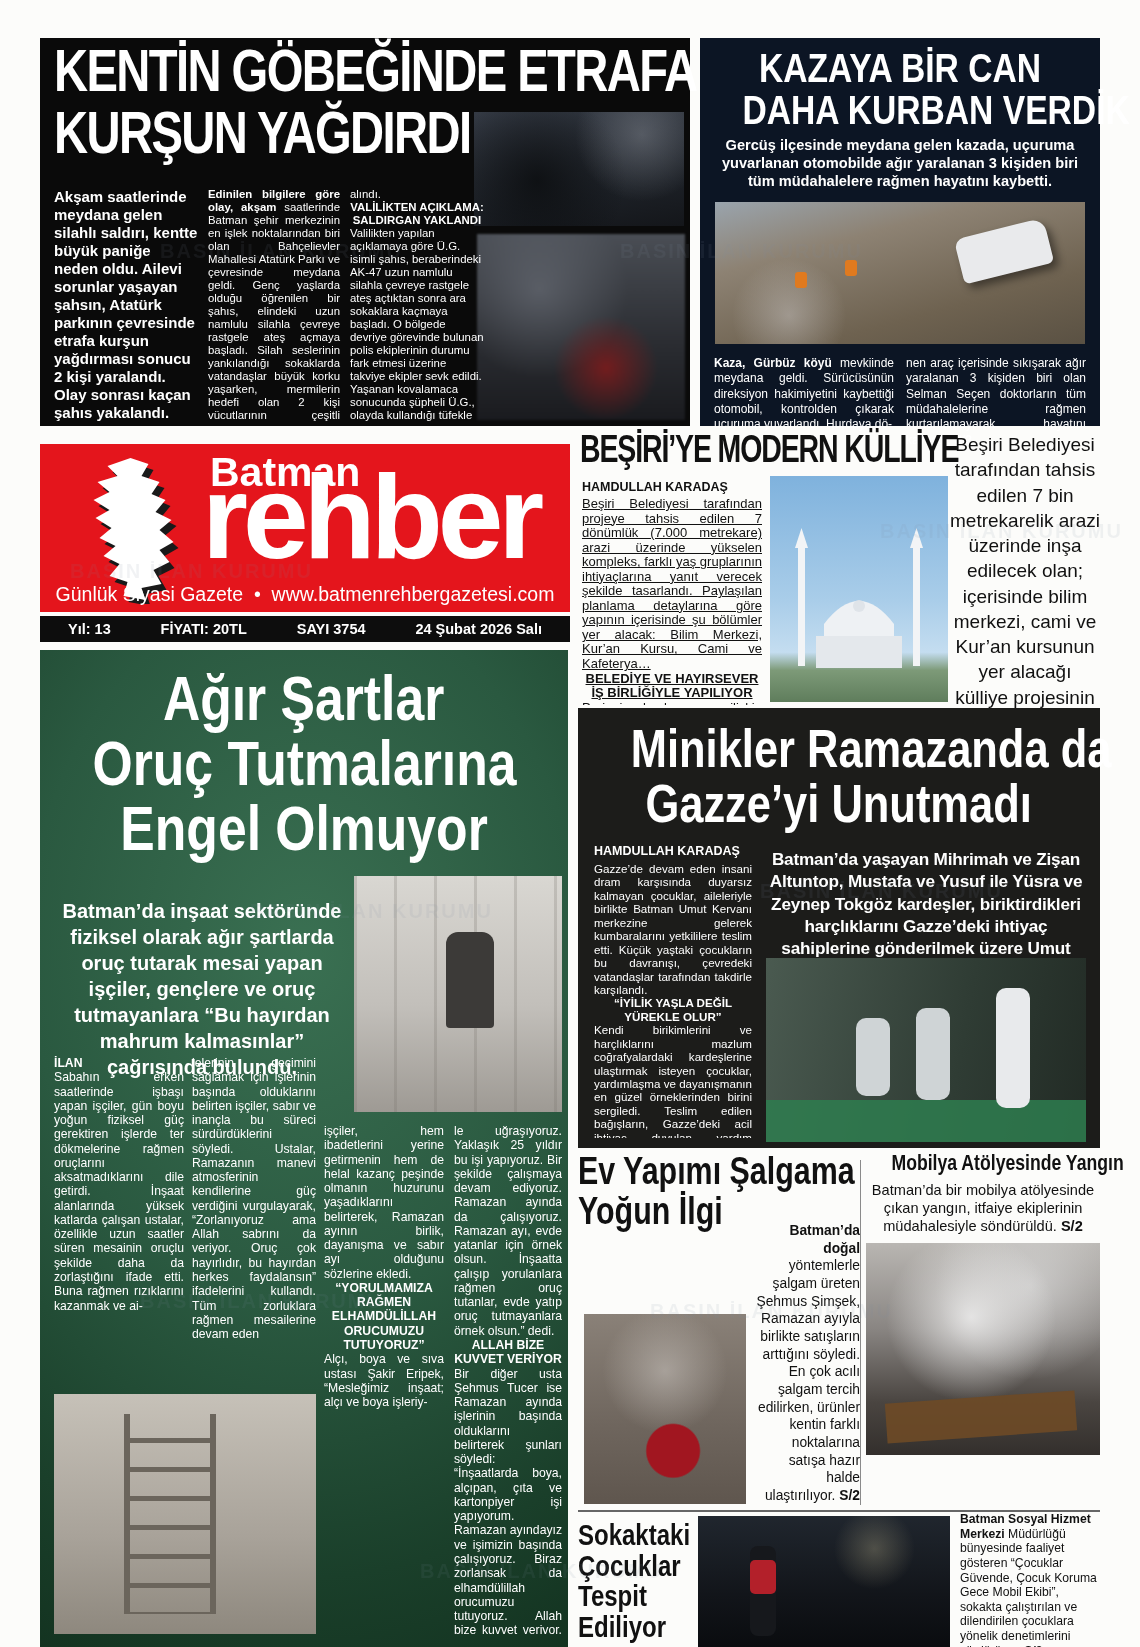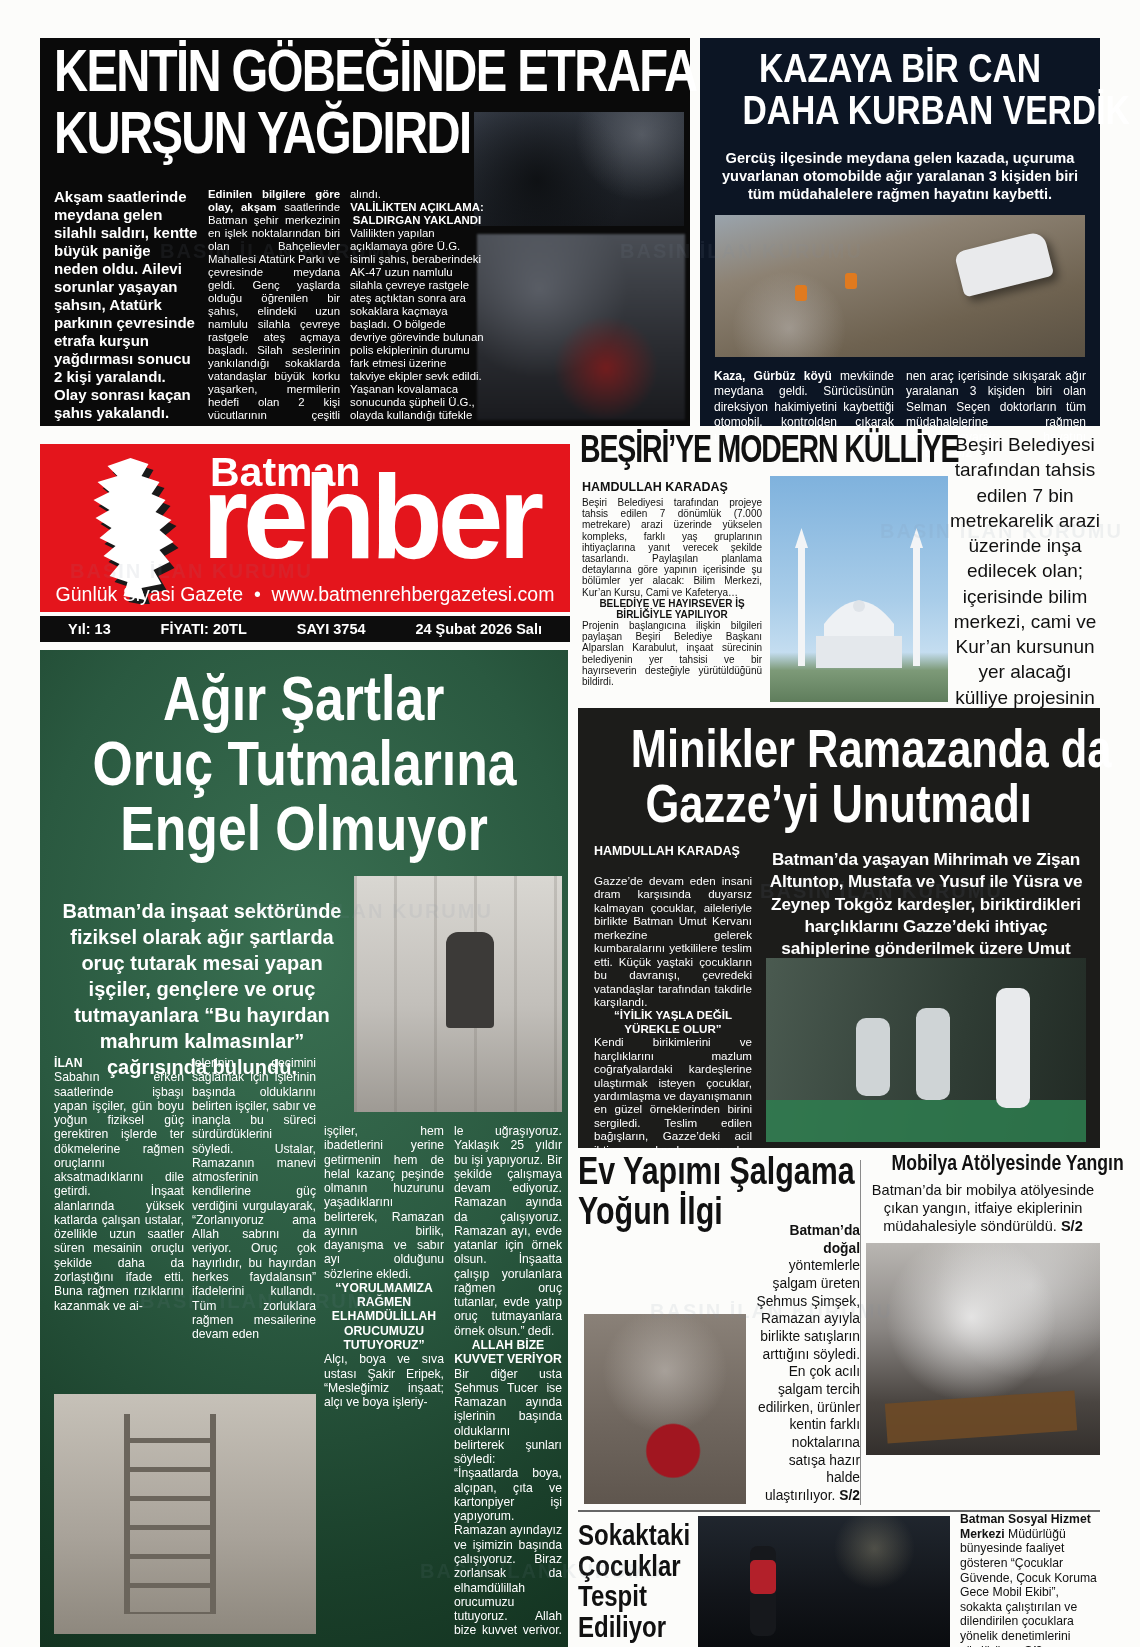--- a/index.html
+++ b/index.html
@@ -30,21 +30,21 @@
                linear-gradient(180deg,#4a4e55 0%,#2a2c31 60%,#1a1b1f 100%);
     filter:blur(1px);}
   .sh-cols{position:absolute;left:14px;top:150px;width:432px;height:236px;display:flex;gap:10px;overflow:hidden;}
   .sh-c1{width:144px;font-size:15px;font-weight:bold;line-height:1.2;}
   .sh-c2{width:132px;font-size:11.4px;line-height:1.14;}
   .sh-c3{width:134px;font-size:11.4px;line-height:1.14;}
   .sh-sub{text-align:center;font-weight:bold;}
   
   #accident{position:absolute;left:700px;top:38px;width:400px;height:388px;background:#0c1524;color:#fff;}
   .acc-h{text-align:center;font-size:41px;font-weight:bold;line-height:1.02;padding-top:10px;}
-  .acc-sub{margin:17px 16px 0;font-size:14.6px;font-weight:bold;text-align:center;line-height:1.24;}
+  .acc-sub{margin:4px 16px 0;font-size:14.6px;font-weight:bold;text-align:center;line-height:1.24;}
   .ph-crash{position:relative;margin:12px auto 0;width:370px;height:142px;
     background:radial-gradient(circle at 20% 80%,rgba(230,230,235,.35),transparent 18%),
                linear-gradient(165deg,#9aa4ad 0%,#8d8273 30%,#6e6250 70%,#5a5143 100%);}
   .van{position:absolute;right:35px;top:26px;width:92px;height:46px;background:#e9eaec;
        border-radius:10px 14px 6px 6px;transform:rotate(-14deg);box-shadow:4px 6px 8px rgba(0,0,0,.45);}
   .vest{position:absolute;width:12px;height:16px;background:#e07a1f;border-radius:3px;}
   .acc-cols{display:flex;gap:12px;padding:0 14px;margin-top:12px;font-size:12px;line-height:1.28;}
   .acc-cols>div{flex:1;}
   
   #masthead{position:absolute;left:40px;top:444px;width:530px;height:168px;background:#e4151c;overflow:hidden;}
@@ -53,30 +53,30 @@
   .mh-name{position:absolute;left:162px;top:14px;font-size:118px;font-weight:bold;color:#fff;
            letter-spacing:-5px;line-height:1;}
   .mh-tag{position:absolute;left:0;right:0;bottom:6px;text-align:center;color:#fff;font-size:19.5px;}
   #infobar{position:absolute;left:40px;top:616px;width:530px;height:26px;background:#0d0d0d;color:#fff;
            display:flex;align-items:center;justify-content:space-between;padding:0 28px;box-sizing:border-box;
            font-size:14.5px;font-weight:bold;}
   
   #kulliye{position:absolute;left:578px;top:430px;width:522px;height:276px;color:#111;}
   .kul-h{position:absolute;left:2px;top:0;font-size:38px;font-weight:bold;letter-spacing:-1.5px;line-height:1;}
   .kul-by{position:absolute;left:4px;top:50px;font-size:12.5px;font-weight:bold;}
-  .kul-body{position:absolute;left:4px;top:67px;width:180px;height:208px;font-size:10px;line-height:1.12;overflow:hidden;}
+  .kul-body{position:absolute;left:4px;top:67px;width:180px;height:208px;font-size:13px;line-height:1.12;overflow:hidden;text-decoration:underline;}
   .kul-subhead{text-align:center;font-weight:bold;}
   .ph-mosque{left:192px;top:46px;width:178px;height:226px;
     background:linear-gradient(180deg,#7fb2dd 0%,#a9cde9 55%,#c4ddf0 78%,#7d9a78 86%,#5f7d5c 100%);}
   .kul-side{position:absolute;right:0;top:2px;width:150px;font-size:19px;line-height:1.33;text-align:center;}
   
   #gazze{position:absolute;left:578px;top:708px;width:522px;height:440px;background:#1c1c1a;color:#fff;}
   .gaz-h{text-align:center;font-size:53px;font-weight:bold;line-height:1.03;padding-top:14px;}
   .gaz-by{position:absolute;left:16px;top:136px;font-size:12.5px;font-weight:bold;}
-  .gaz-col{position:absolute;left:16px;top:166px;width:158px;height:276px;font-size:11.6px;line-height:1.16;overflow:hidden;}
+  .gaz-col{position:absolute;left:16px;top:154px;width:158px;height:276px;font-size:11.6px;line-height:1.16;overflow:hidden;}
   .gaz-sub{text-align:center;font-weight:bold;}
   .gaz-lead{position:absolute;left:188px;top:140px;width:320px;font-size:17.2px;font-weight:bold;
             text-align:center;line-height:1.3;letter-spacing:-.2px;}
   .ph-kids{left:188px;top:250px;width:320px;height:184px;
     background:linear-gradient(100deg,#4a5a50 0%,#2f3c34 60%,#222b25 100%);}
   .shelf{position:absolute;left:0;bottom:0;width:100%;height:42px;background:#2e7d4f;opacity:.85;}
   .kid{position:absolute;width:34px;height:78px;background:#cfd4d6;border-radius:10px;}
   
   #oruc{position:absolute;left:40px;top:650px;width:528px;height:997px;color:#fff;
     background:radial-gradient(130% 90% at 50% 30%,#3a7052 0%,#2a5940 40%,#1a3f2a 70%,#0e2a19 100%);}

